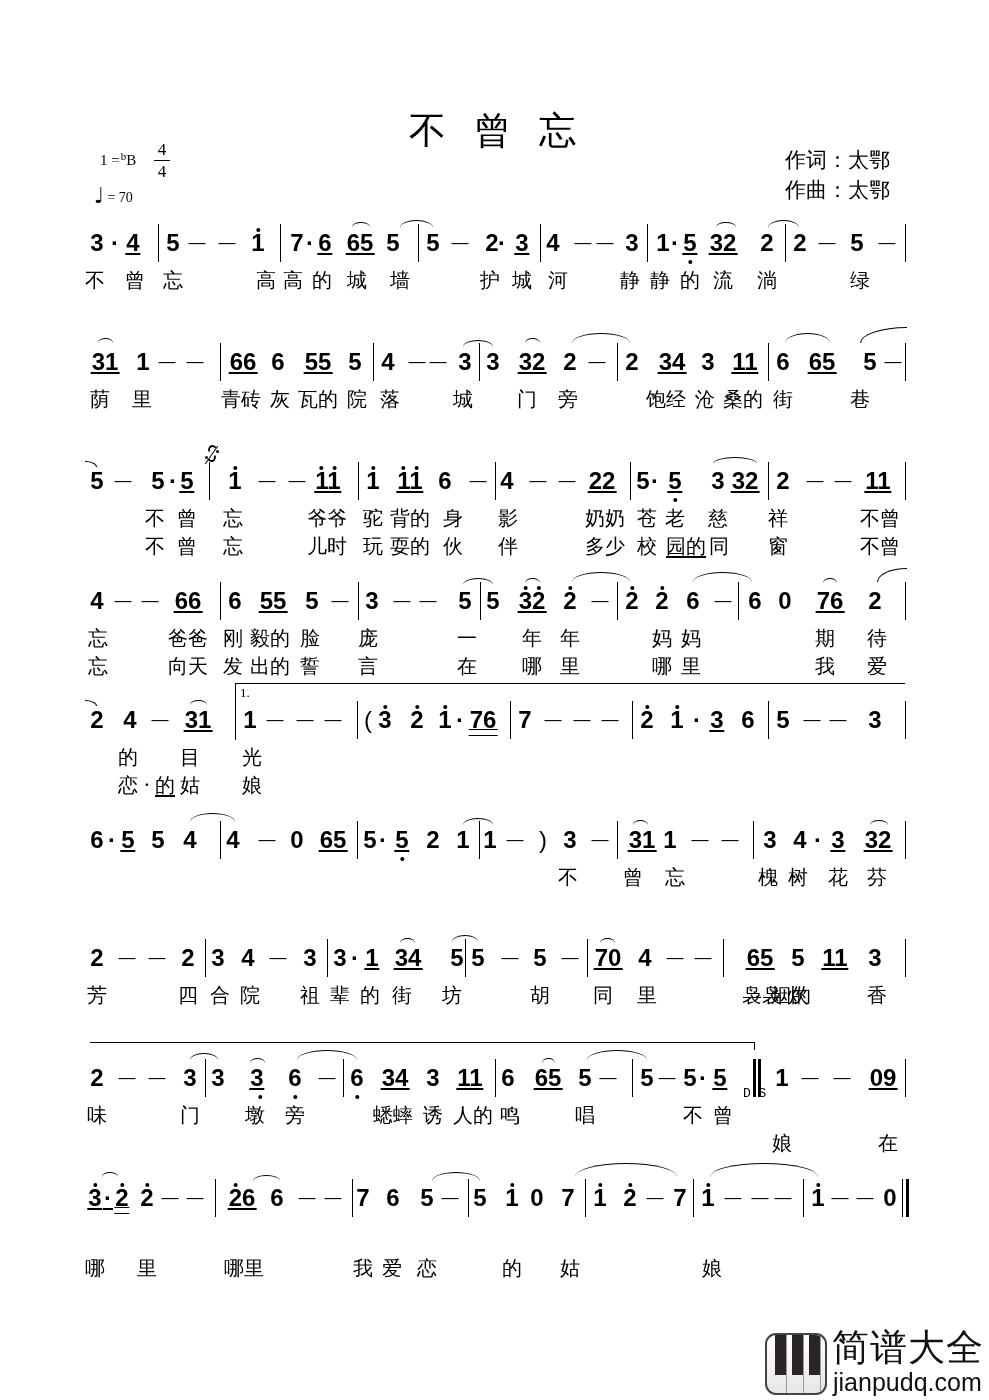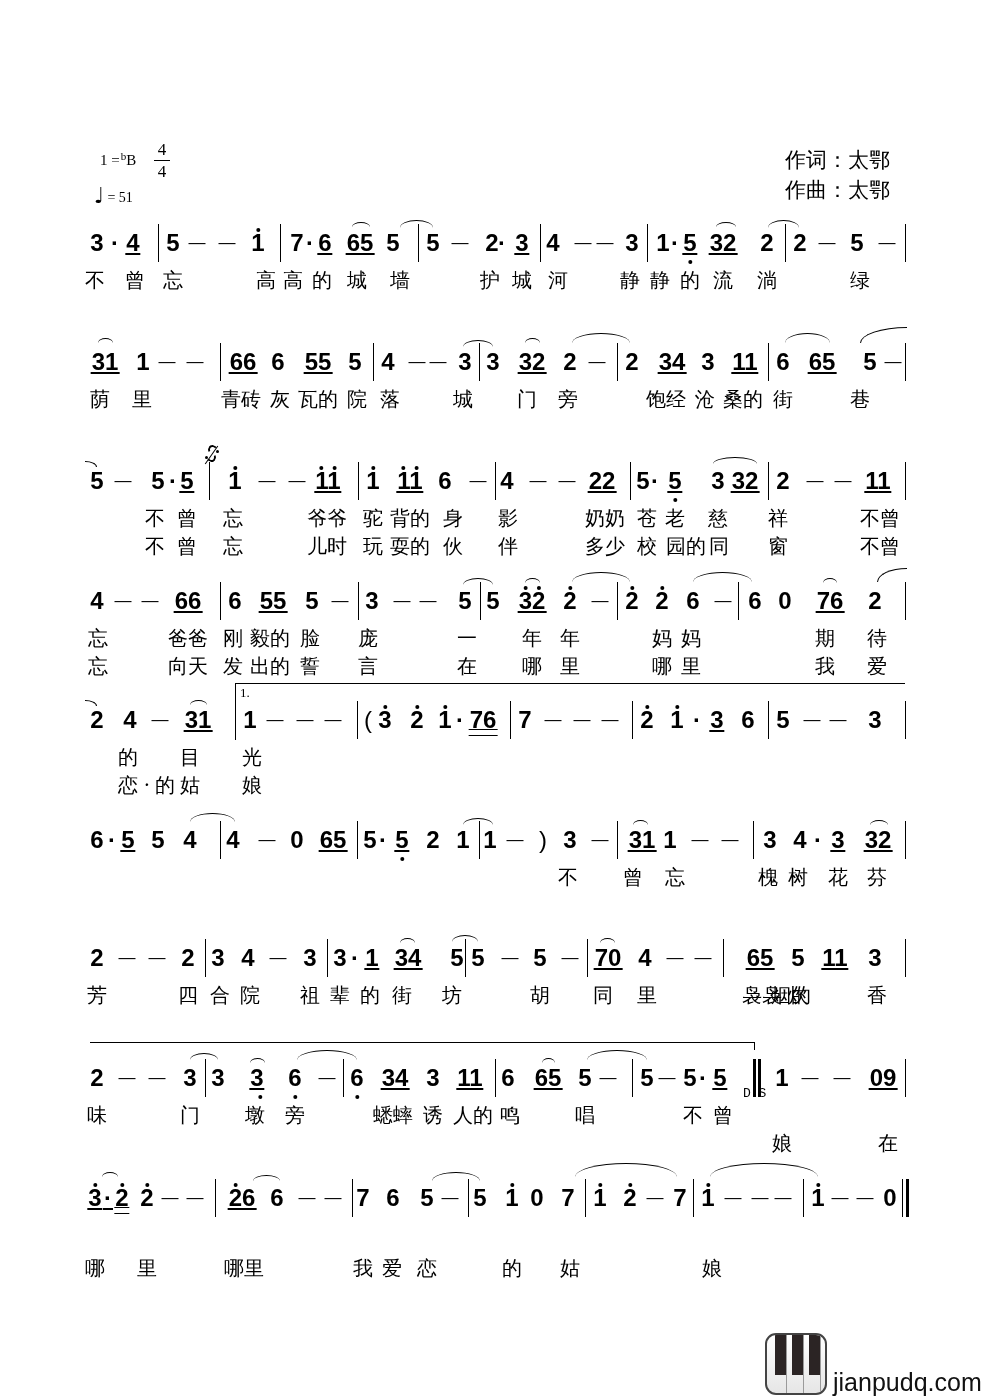--- a/index.html
+++ b/index.html
@@ -29,52 +29,53 @@
 .lb::before{left:75%;top:32px;}
 .bar{position:absolute;display:block;top:-4px;height:38px;width:1.4px;background:#000;}
 .bar.thick{width:3.2px;}
 .arc{position:absolute;display:block;border-top:1.2px solid #000;border-radius:50% 50% 0 0/100% 100% 0 0;}
 .arc.qr{border-left:1.2px solid #000;border-radius:100% 0 0 0/100% 0 0 0;}
 .arc.ql{border-right:1.2px solid #000;border-radius:0 100% 0 0/0 100% 0 0;}
 .ly{position:absolute;transform:translateX(-50%);font-size:20px;line-height:24px;white-space:nowrap;font-family:"DejaVu Serif",serif;}
 .l1{top:40px;}
 .l2{top:68px;}
 .l9{top:73px;}
-.ul{text-underline-offset:3px;}
+.ul{text-decoration:underline;text-underline-offset:3px;}
 .hline{position:absolute;display:block;height:1.3px;background:#000;}
 .vline{position:absolute;display:block;width:1.3px;background:#000;}
 .volta-label{position:absolute;font:13px/14px "Liberation Serif",serif;}
 .ds{position:absolute;font:13px/14px "Liberation Mono",monospace;}
 .segno{position:absolute;width:14px;height:22px;}
 .segno .s1{position:absolute;left:3px;top:1px;width:9px;height:9px;border:2px solid #000;border-color:#000 transparent transparent #000;border-radius:50%;transform:rotate(15deg);}
 .segno .s2{position:absolute;left:2px;top:9px;width:9px;height:9px;border:2px solid #000;border-color:transparent #000 #000 transparent;border-radius:50%;transform:rotate(15deg);}
 .segno .sl{position:absolute;left:6px;top:0;width:1px;height:22px;background:#000;transform:rotate(35deg);}
 .segno .dt{position:absolute;width:3px;height:3px;border-radius:50%;background:#000;}
 .logo-icon{position:absolute;left:765px;top:1333px;width:62px;height:62px;border:2px solid #444;border-radius:11px;background:linear-gradient(#ffffff,#e6e6e6);overflow:hidden;}
 .logo-icon .bk{position:absolute;top:0;width:11px;height:40px;background:#2b2424;}
 .logo-icon .wl{position:absolute;top:0;width:1px;height:62px;background:#9a9a9a;}
 .logo-name{position:absolute;left:832px;top:1326px;font-size:37px;line-height:44px;letter-spacing:1px;white-space:nowrap;color:#111;font-family:"DejaVu Sans",sans-serif;}
 .logo-url{position:absolute;left:833px;top:1368px;font:25px/28px "Liberation Sans",sans-serif;white-space:nowrap;color:#111;}
 </style>
 </head>
 <body>
 
 <div id="page">
 
+  <div class="title">不曾忘</div>
 
   <div class="key"><span>1 =</span><sup>b</sup><span>B</span></div>
 
   <div class="timesig">
     <span class="ts">4</span>
     <span class="ts-line"></span>
     <span class="ts">4</span>
   </div>
 
   <div class="tempo">
-    <span class="tn">♩</span><span class="tv">= 51</span>
+    <span class="tn">♩</span><span class="tv">= 70</span>
   </div>
 
   <div class="credit" style="top:148px">作词：太鄂</div>
   <div class="credit" style="top:178px">作曲：太鄂</div>
 
   <div class="row" style="top:228px">
     <i class="bar" style="left:158px"></i>
     <i class="bar" style="left:280px"></i>
     <i class="bar" style="left:418px"></i>
     <i class="bar" style="left:540px"></i>
@@ -586,15 +587,16 @@
   </div>
 
   <div class="logo-icon">
     <i class="wl" style="left:19px"></i>
     <i class="wl" style="left:36px"></i>
     <i class="wl" style="left:53px"></i>
     <i class="bk" style="left:8px"></i>
     <i class="bk" style="left:25px"></i>
     <i class="bk" style="left:42px"></i>
   </div>
+  <div class="logo-name">简谱大全</div>
   <div class="logo-url">jianpudq.com</div>
 
 </div>
 
 </body></html>

